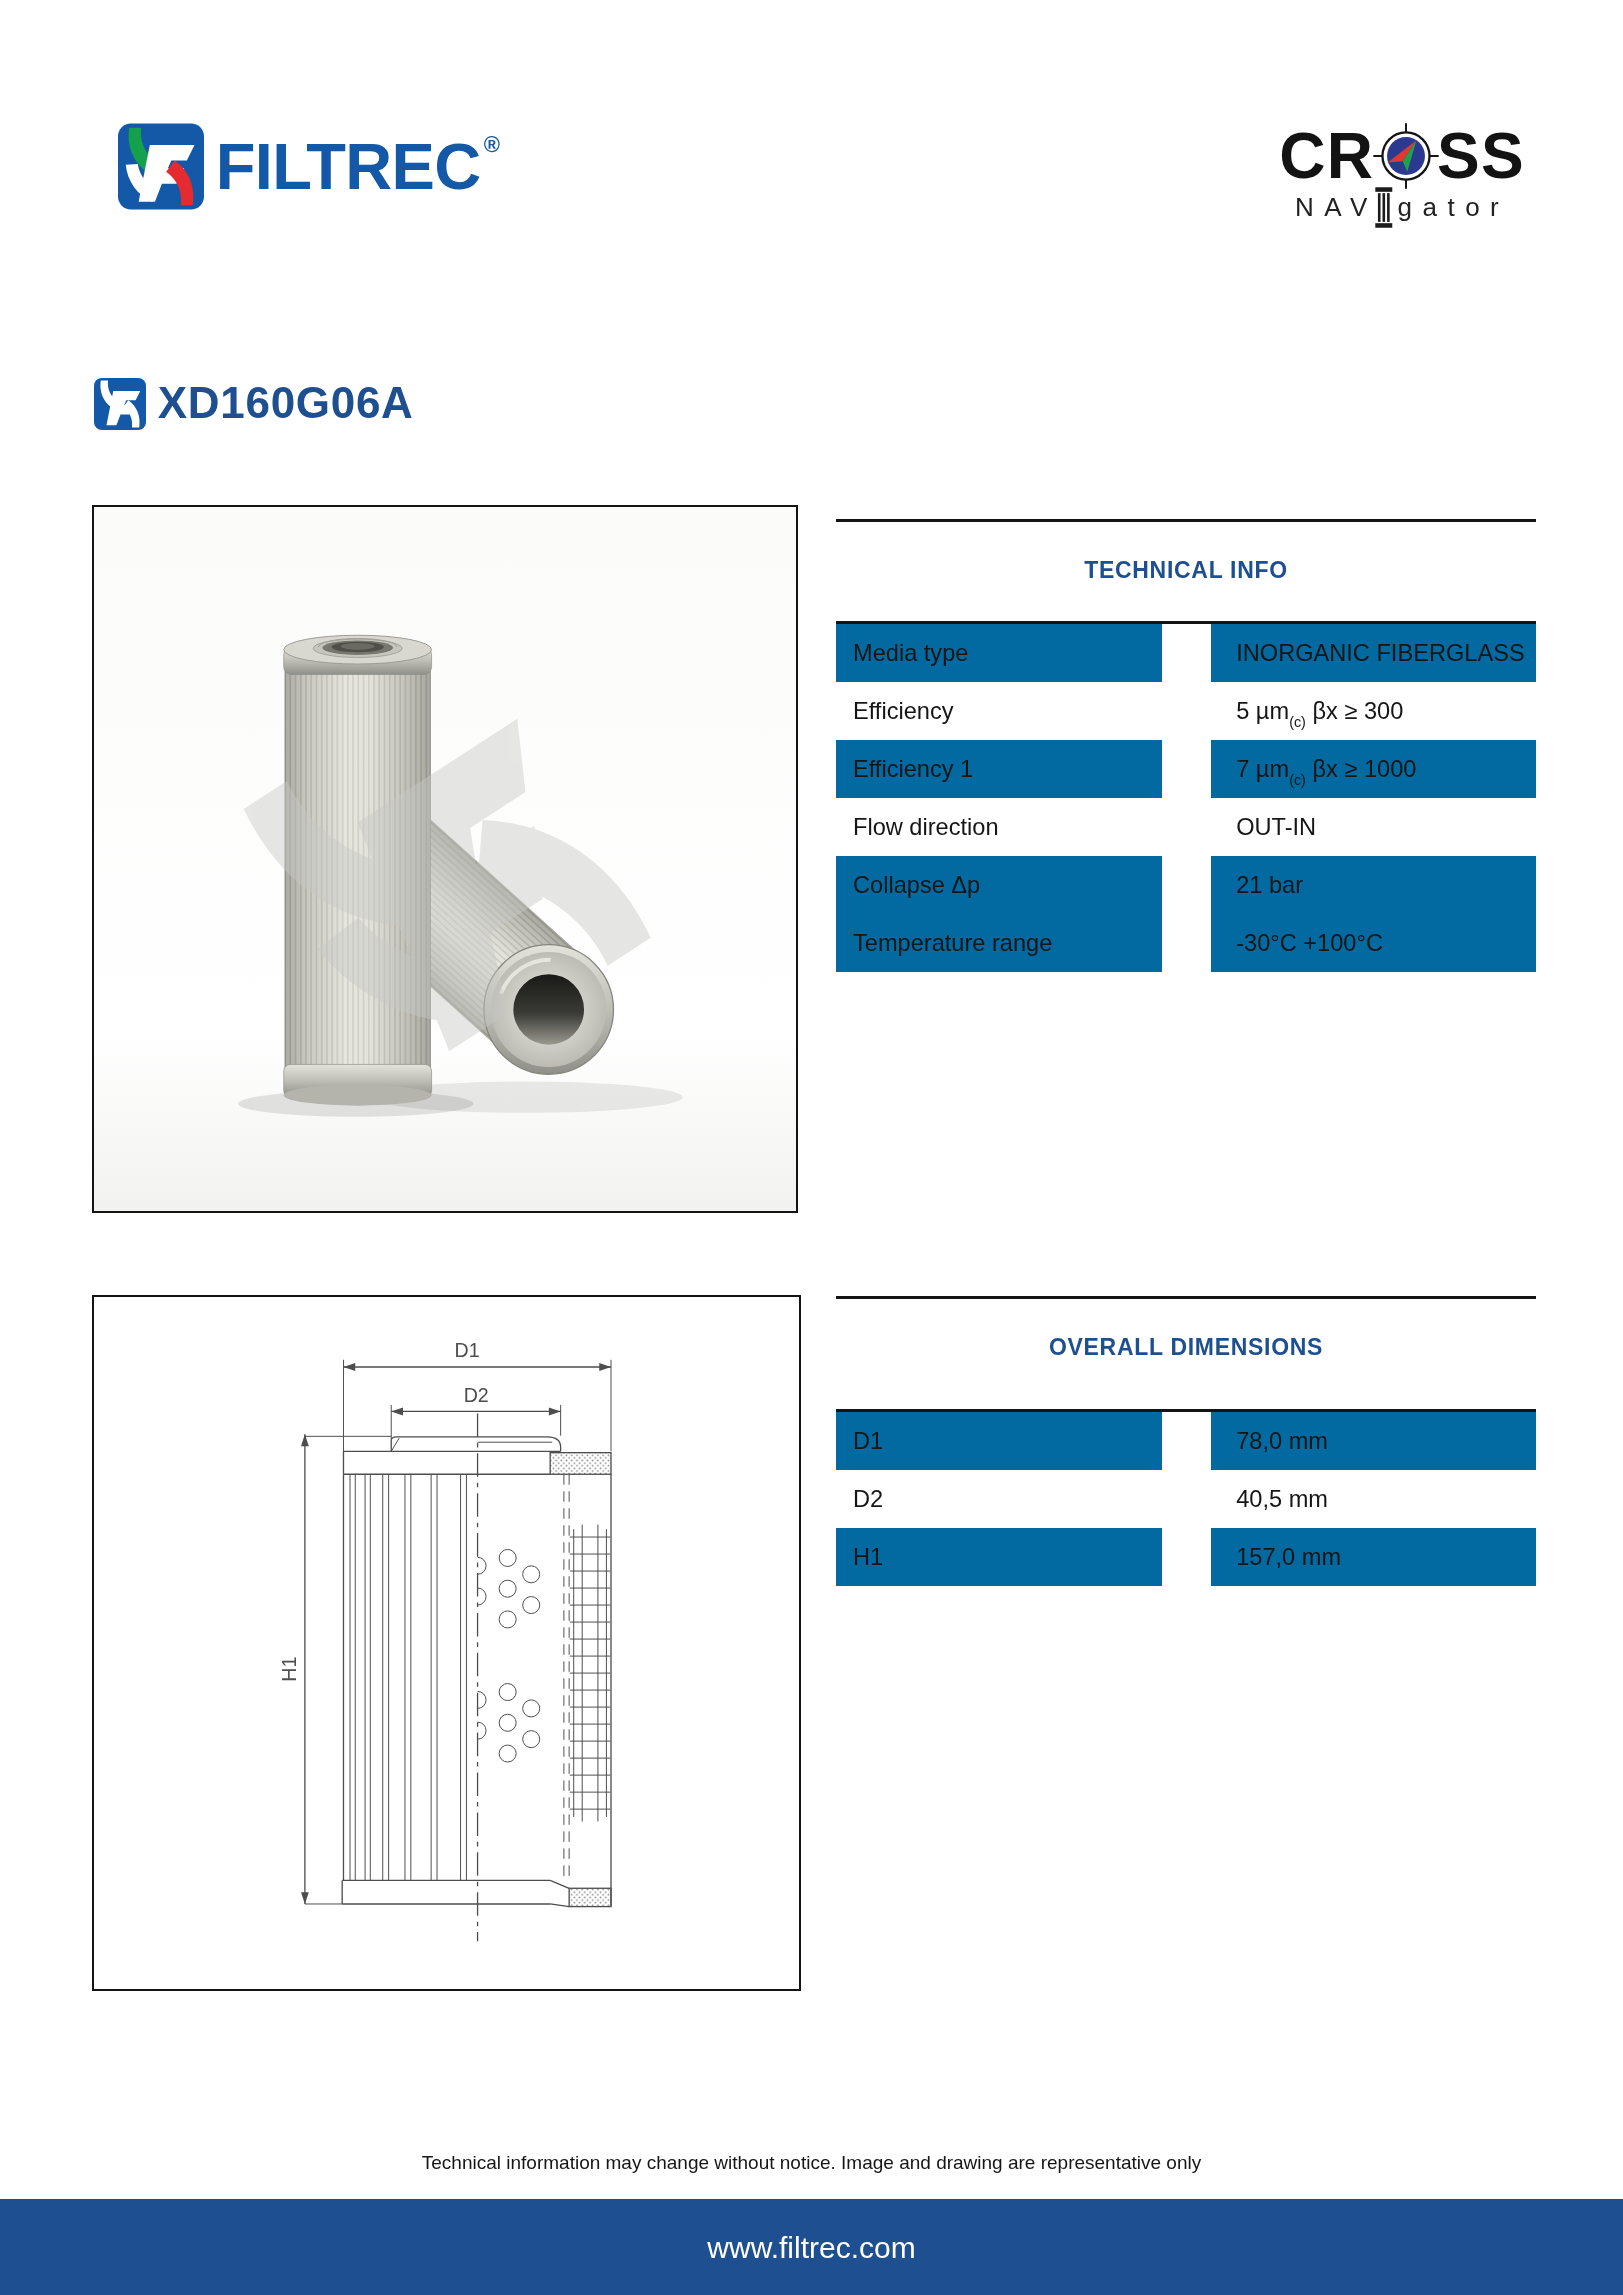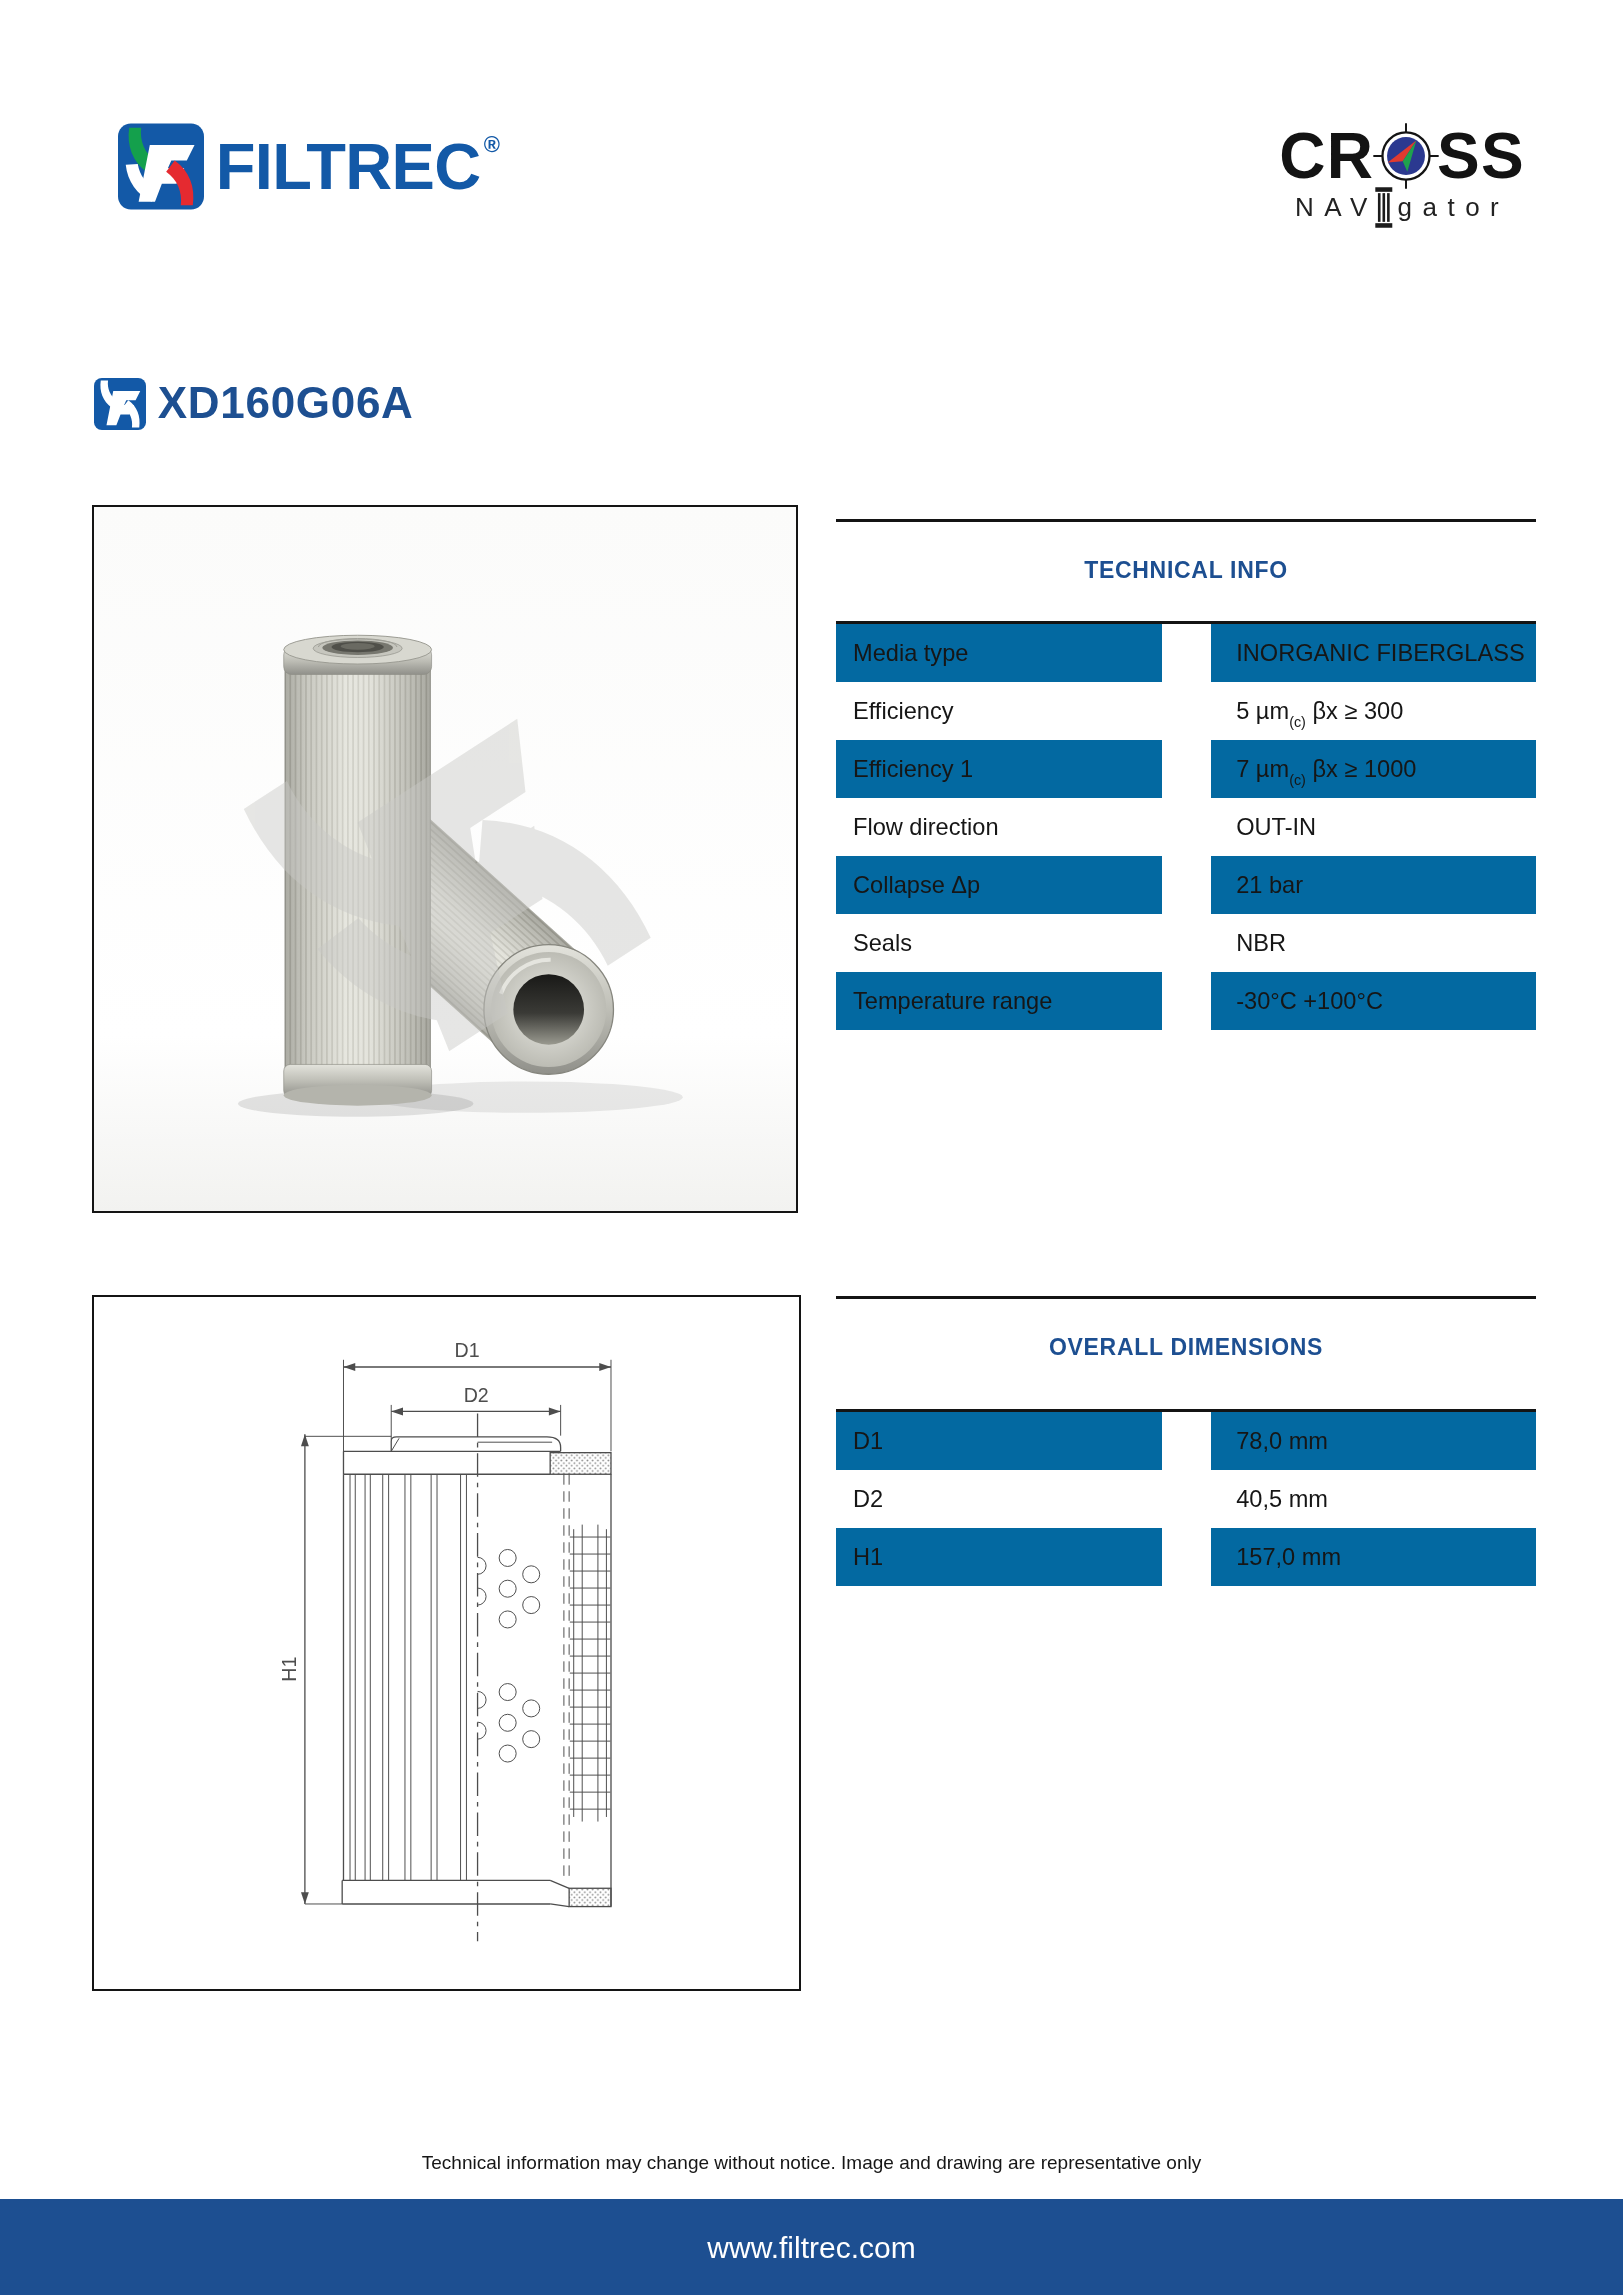--- a/index.html
+++ b/index.html
@@ -204,24 +204,20 @@
       <div class="tcell val"><span>7 µm</span><sub class="subc">(c)</sub><span> βx ≥ 1000</span></div>
     </div>
     <div class="trow">
       <div class="tcell lbl">Flow direction</div>
       <div class="tcell val"><span>OUT-IN</span></div>
     </div>
     <div class="trow gray">
       <div class="tcell lbl">Collapse Δp</div>
       <div class="tcell val"><span>21 bar</span></div>
     </div>
-    <div class="trow">
-      <div class="tcell lbl">Seals</div>
-      <div class="tcell val"><span>NBR</span></div>
-    </div>
     <div class="trow gray">
       <div class="tcell lbl">Temperature range</div>
       <div class="tcell val"><span>-30°C +100°C</span></div>
     </div>
   </div>
 </div>
 
 <div class="draw-box">
   <svg viewBox="0 0 1077 1058">
     <defs>

